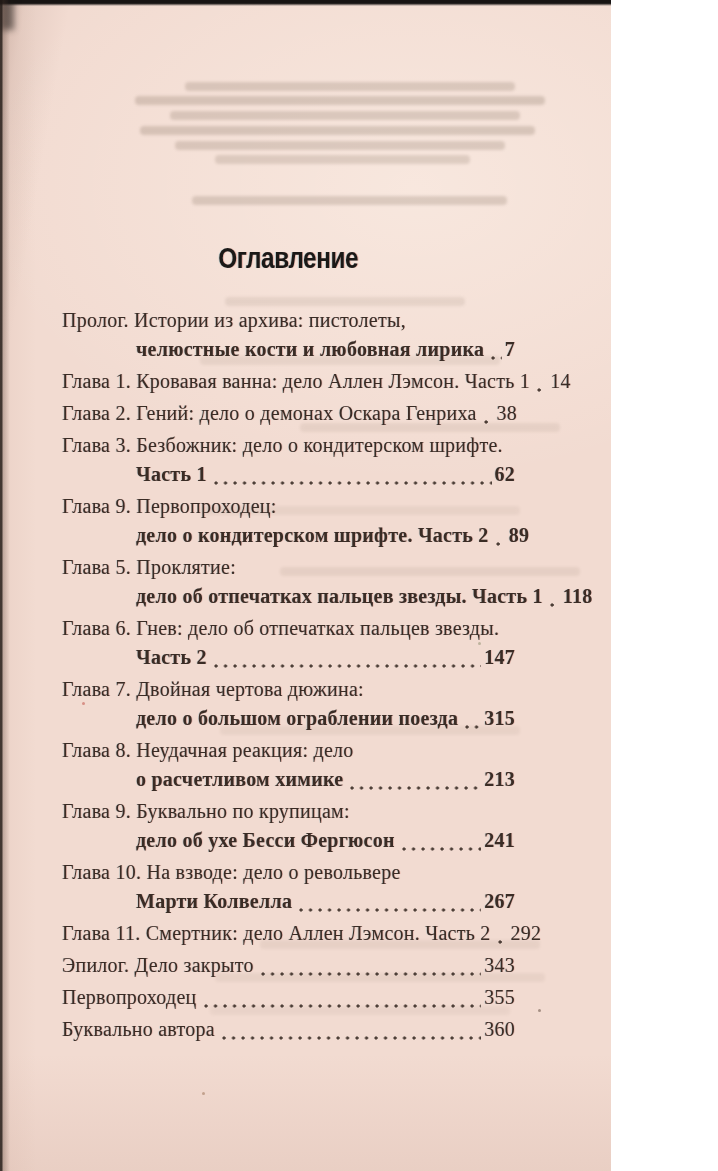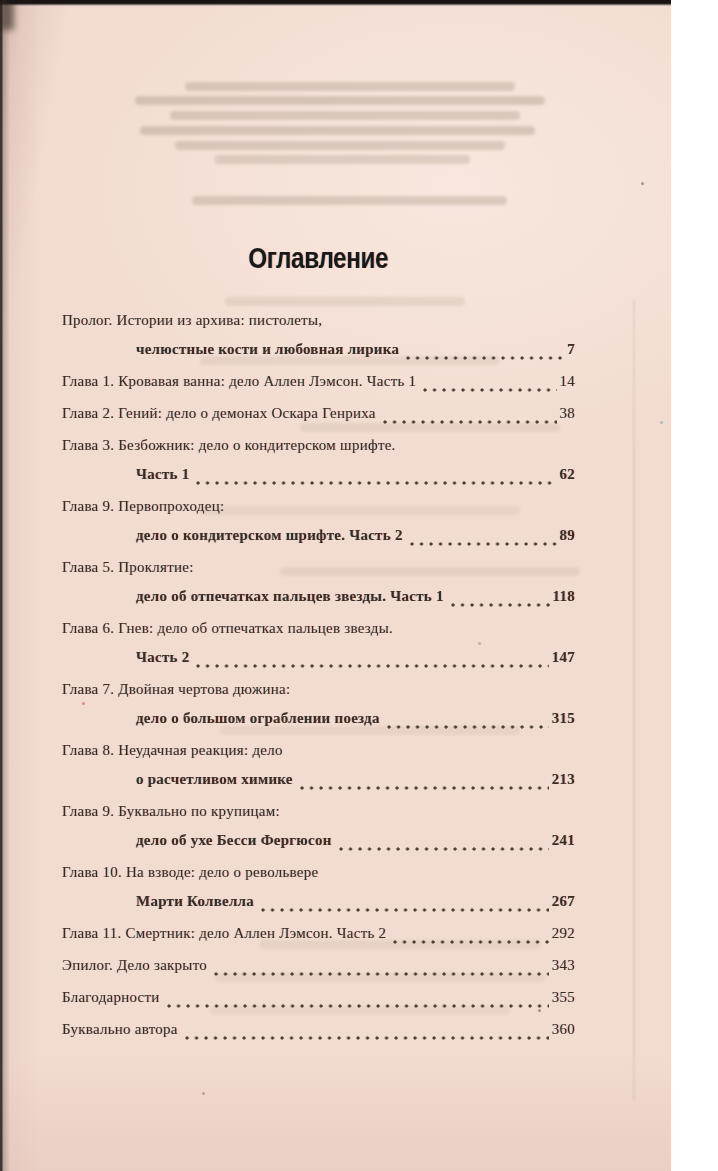--- a/index.html
+++ b/index.html
@@ -5,21 +5,21 @@
   :root{
     --paper:#f2dbd1;
     --ink:#3a2c25;
     --title-ink:#1b1917;
   }
   *{margin:0;padding:0;box-sizing:border-box;}
   html,body{width:718px;height:1171px;overflow:hidden;}
   body{font-family:"Liberation Serif","DejaVu Serif",serif;}
 
   .scan{
-    position:relative;width:671px;height:1171px;
+    position:relative;width:611px;height:1171px;
     background-color:var(--paper);
     background-image:
       radial-gradient(ellipse 620px 420px at 68% 16%, rgba(255,246,238,0.45), rgba(255,246,238,0) 70%),
       linear-gradient(100deg, rgba(146,112,98,0.30) 0px, rgba(146,112,98,0.12) 26px, rgba(146,112,98,0) 70px),
       linear-gradient(to top, rgba(198,158,143,0.20), rgba(198,158,143,0) 10%),
       linear-gradient(to right, rgba(205,170,155,0.18), rgba(205,170,155,0) 6%);
     overflow:hidden;
   }
 
   
@@ -41,21 +41,21 @@
   .title-row{margin-top:243px;margin-bottom:33px;text-align:center;}
   .title{
     display:inline-block;
     font-family:"Liberation Sans","DejaVu Sans",sans-serif;
     font-weight:700;font-size:29px;line-height:30px;letter-spacing:-0.5px;
     color:var(--title-ink);
     transform:scaleX(0.84);transform-origin:50% 50%;
     text-shadow:1px 0 rgba(205,60,45,0.28),-1px 0 rgba(0,135,170,0.22);
   }
 
-  .toc{font-size:15px;line-height:29px;letter-spacing:0.25px;}
+  .toc{font-size:20px;line-height:29px;letter-spacing:0.25px;}
   .entry{margin-bottom:3px;}
   .line{display:flex;align-items:baseline;}
   .line.indent{padding-left:74px;font-weight:bold;}
   .txt{white-space:nowrap;
     text-shadow:0.7px 0 rgba(190,55,45,0.22),-0.7px 0 rgba(0,120,160,0.18);}
   .leader{
     flex:1 1 auto;align-self:flex-end;min-width:10px;height:4px;
     margin:0 3px 4px 7px;
     background-image:radial-gradient(circle at 2px 2px, var(--ink) 1.3px, rgba(0,0,0,0) 1.9px);
     background-size:9.5px 4px;background-repeat:repeat-x;
@@ -222,21 +222,21 @@
         </div>
         <div class="entry">
           <div class="line">
             <span class="txt">Эпилог. Дело закрыто</span>
             <span class="leader"></span>
             <span class="pg">343</span>
           </div>
         </div>
         <div class="entry">
           <div class="line">
-            <span class="txt">Благодарности</span>
+            <span class="txt">Первопроходец</span>
             <span class="leader"></span>
             <span class="pg">355</span>
           </div>
         </div>
         <div class="entry">
           <div class="line">
             <span class="txt">Буквально автора</span>
             <span class="leader"></span>
             <span class="pg">360</span>
           </div>

